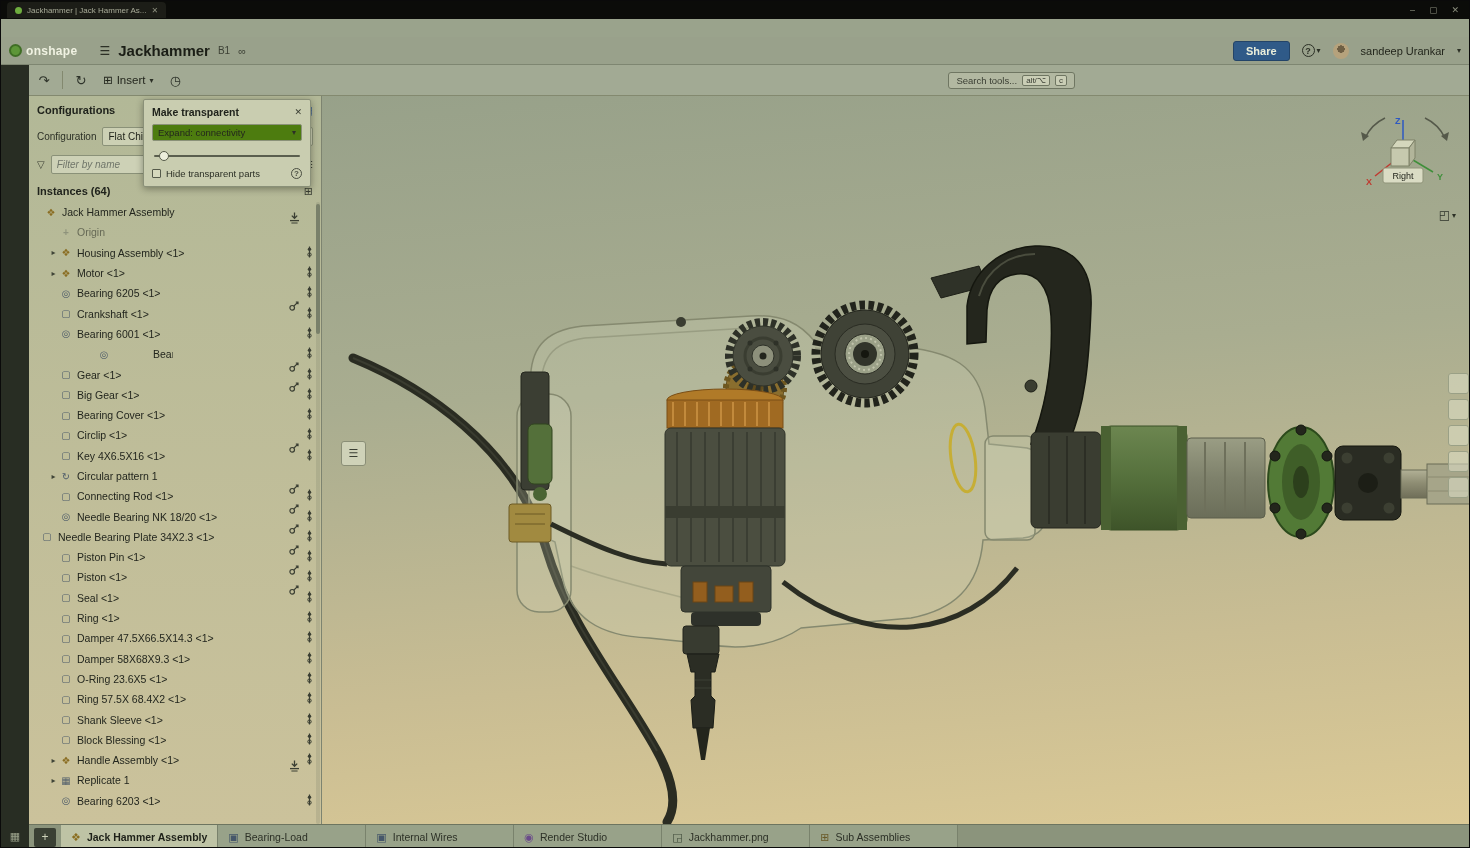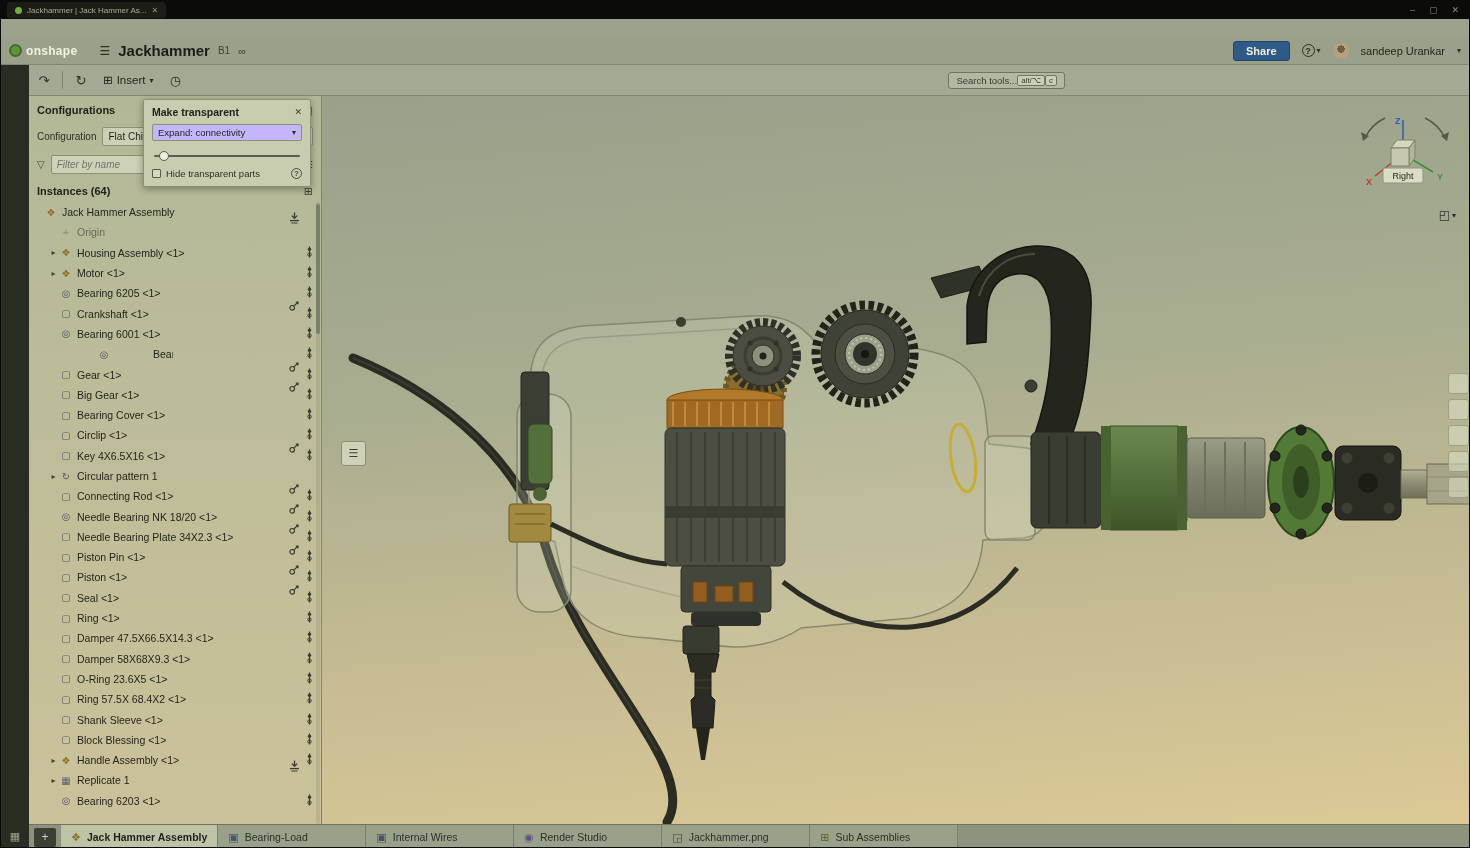--- a/index.html
+++ b/index.html
@@ -52,21 +52,21 @@
 .ticonbtn{font-size:13px;color:#2e332a;width:18px;text-align:center;cursor:pointer}
 .i-undo::before{content:"↶"}
 .i-redo::before{content:"↷"}
 .i-follow::before{content:"↻"}
 .i-clock::before{content:"◷"}
 .i-insert::before{content:"⊞"}
 .tsep{width:1px;height:18px;background:#83896f;margin:0 3px}
 .insertbtn{display:flex;align-items:center;gap:4px;font-size:11.5px;color:#23261d;padding:2px 7px;border-radius:3px;cursor:pointer}
 .toolicons{display:flex;align-items:center}
 .toolico{width:24px;text-align:center;font-size:13px;color:#2e332a;cursor:pointer;line-height:29px}
-.searchtools{display:flex;align-items:center;margin-left:8px;border:1px solid #6f7662;border-radius:3px;background:rgba(208,211,186,.35);padding:2px 7px;cursor:text}
+.searchtools{display:flex;align-items:center;gap:5px;margin-left:8px;border:1px solid #6f7662;border-radius:3px;background:rgba(208,211,186,.35);padding:2px 7px;cursor:text}
 .searchtools .stxt{font-size:9.5px;color:#3a3e33}
 .kbd{font-size:8px;color:#3a3e33;border:1px solid #6f7662;border-radius:2px;padding:0 3px;background:rgba(225,227,203,.5)}
 
 
 .lstrip{position:absolute;left:0;top:64px;width:28px;height:784px;background:#282d23;z-index:4;display:flex;flex-direction:column;align-items:center;padding-top:10px;gap:15px}
 .stripico{font-size:12px;color:#9ba28b;cursor:pointer}
 .stripbottom{position:absolute;bottom:6px;left:0;width:28px;text-align:center;font-size:11px;color:#9ba28b;cursor:pointer}
 .i-grid::before{content:"▦"}
 
 
@@ -120,21 +120,21 @@
 .tspace{flex:1}
 .ric{width:15px;text-align:center;flex:none}
 .scrollbar{position:absolute;right:1px;top:0;width:4px;height:100%;background:rgba(110,116,95,.2);border-radius:2px}
 .scrollthumb{position:absolute;top:2px;left:0;width:4px;height:130px;background:#79806a;border-radius:2px}
 
 
 .dlg{position:absolute;left:142px;top:98px;width:168px;z-index:10;background:#c9cdb0;border:1px solid #8a9078;border-radius:2px;box-shadow:0 2px 7px rgba(25,28,18,.4);padding:6px 8px 7px}
 .dlghead{display:flex;align-items:center}
 .dlgtitle{font-size:10.5px;font-weight:bold;color:#20231c}
 .dlgclose{margin-left:auto;font-size:9px;color:#3a3e33;cursor:pointer}
-.dlgselect{margin-top:6px;height:17px;background:#c4b5fd;border:1px solid #8a9178;border-radius:2px;display:flex;align-items:center;padding:0 5px;font-size:9.5px;color:#23261d;cursor:pointer}
+.dlgselect{margin-top:6px;height:17px;background:#4d7c0f;border:1px solid #8a9178;border-radius:2px;display:flex;align-items:center;padding:0 5px;font-size:9.5px;color:#23261d;cursor:pointer}
 .dlgselect .caret{margin-left:auto}
 .sliderwrap{position:relative;height:16px;margin:7px 2px 2px}
 .slidertrack{position:absolute;left:0;right:0;top:7px;height:2px;background:#5a5e4e;border-radius:1px}
 .sliderknob{position:absolute;top:2.5px;width:10px;height:10px;border-radius:50%;background:#eceedb;border:1.4px solid #555a48;margin-left:-5px;cursor:grab}
 .chkrow{display:flex;align-items:center;gap:5px;margin-top:4px}
 .chkbox{width:9px;height:9px;border:1px solid #555a4a;background:#d6d9bd;border-radius:1px;cursor:pointer}
 .chklabel{font-size:9.5px;color:#2c3026}
 .chkrow .helpcircle{margin-left:auto;width:11px;height:11px;font-size:8px;border-width:1px;color:#4a4e42;border-color:#4a4e42}
 
 
@@ -843,21 +843,21 @@
             </svg>
           </span>
           <span class="ric">
             <svg width="9" height="12" viewBox="0 0 9 12">
               <line x1="4.5" y1="0.5" x2="4.5" y2="11.5" stroke="#3a3e32" stroke-width="1.2"></line>
               <circle cx="4.5" cy="3.2" r="1.7" fill="#3a3e32"></circle>
               <circle cx="4.5" cy="8.6" r="1.7" fill="none" stroke="#3a3e32"></circle>
             </svg>
           </span>
         </div>
-        <div class="trow" style="padding-left: 19px;">
+        <div class="trow" style="">
           <span class="chev" style="visibility: hidden;"></span>
           <span class="ticn" data-icon="part"></span>
           <span class="tlab">Needle Bearing Plate 34X2.3 &lt;1&gt;</span>
           <span class="tspace"></span>
           <span class="ric">
             <svg width="11" height="11" viewBox="0 0 11 11">
               <circle cx="3.2" cy="7.8" r="2.3" fill="none" stroke="#3a3e32" stroke-width="1.2"></circle>
               <path d="M4.8 6.2 L9 2 M6.8 2 L9 2 L9 4.2" stroke="#3a3e32" stroke-width="1.2" fill="none"></path>
             </svg>
             <svg width="11" height="12" viewBox="0 0 11 12" style="visibility: hidden;">

